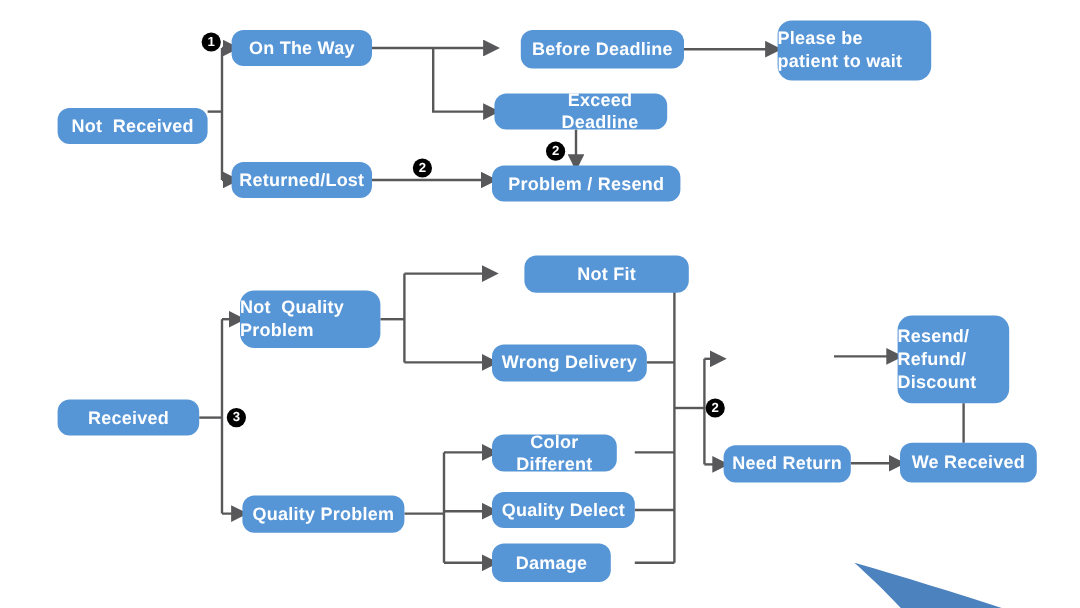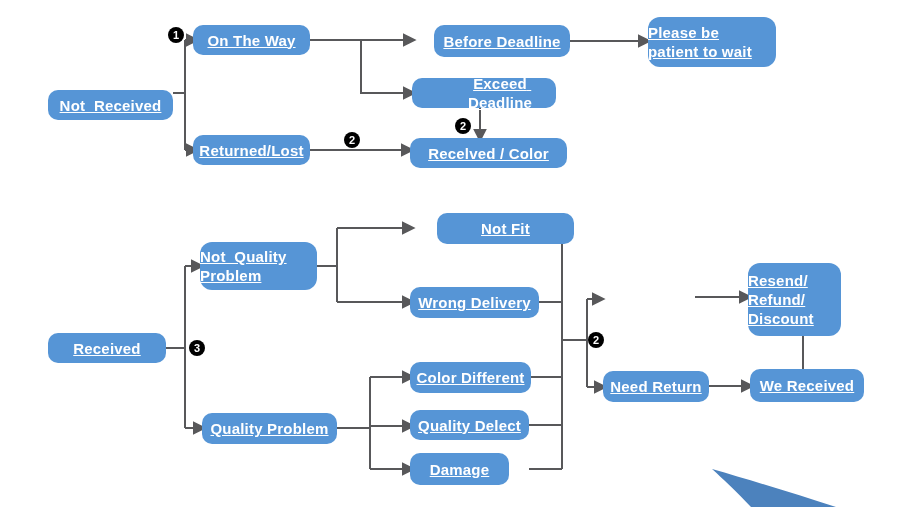--- a/index.html
+++ b/index.html
@@ -5,42 +5,42 @@
   html,body{margin:0;padding:0;background:#fff;}
   #stage{
     position:relative;width:900px;height:507px;background:#ffffff;
     overflow:hidden;font-family:"Liberation Sans","DejaVu Sans",sans-serif;
   }
   #wires{position:absolute;left:0;top:0;width:900px;height:507px;}
   .node{
     position:absolute;background:#5695d6;color:#fff;border-radius:10px;
     display:flex;align-items:center;justify-content:center;text-align:center;
     font-size:15px;font-weight:700;line-height:19px;white-space:pre-wrap;
-    box-sizing:border-box;letter-spacing:.2px;text-decoration:underline;
+    box-sizing:border-box;letter-spacing:.2px;
   }
   .node.left{justify-content:flex-start;text-align:left;padding-left:0;padding-right:4px;}
   .node.big{border-radius:12px;}
   .marker{
     position:absolute;width:16px;height:16px;border-radius:50%;background:#000;
     color:#fff;font-size:11px;font-weight:700;line-height:16px;text-align:center;
   }
   
   #n-not-received{left:48px;top:78px;width:125px;height:30px;margin-top:12px;}
   #n-on-the-way{left:193px;top:25px;width:117px;height:30px;}
   #n-returned-lost{left:193px;top:135px;width:117px;height:30px;}
   #n-before-deadline{left:412px;top:25px;width:136px;height:32px;margin-left:22px;}
   #n-exceed-deadline{left:412px;top:78px;width:144px;height:30px;padding-left:32px;}
   #n-please-wait{left:648px;top:17px;width:128px;height:50px;}
   #n-received-resend{left:410px;top:138px;width:157px;height:30px;}
   #n-received{left:48px;top:333px;width:118px;height:30px;}
   #n-not-quality-problem{left:200px;top:242px;width:117px;height:48px;}
   #n-quality-problem{left:202px;top:413px;width:135px;height:31px;}
   #n-not-fit{left:410px;top:213px;width:137px;height:31px;margin-left:27px;}
   #n-wrong-delivery{left:410px;top:287px;width:129px;height:31px;}
-  #n-color-different{left:410px;top:362px;width:121px;height:31px;}
+  #n-color-different{left:410px;top:362px;width:104px;height:31px;}
   #n-quality-delect{left:410px;top:410px;width:119px;height:30px;}
   #n-damage{left:410px;top:453px;width:99px;height:32px;}
   #n-no-need-return{left:601px;top:268px;width:94px;height:59px;}
   #n-need-return{left:603px;top:371px;width:106px;height:31px;}
   #n-resend-refund-discount{left:748px;top:263px;width:93px;height:73px;}
   #n-we-received{left:750px;top:369px;width:114px;height:33px;}
   
   #m1{left:168px;top:27px;}
   #m2{left:344px;top:132px;}
   #m3{left:455px;top:118px;}
@@ -111,21 +111,21 @@
     <path d="M712,469 C750,480 796,494 836,507 L751,507 C737,492 722,478 712,469 Z" fill="#4c82bd" stroke="none"></path>
   </svg>
 
   <div class="node" id="n-not-received">Not  Received</div>
   <div class="node" id="n-on-the-way">On The Way</div>
   <div class="node" id="n-returned-lost">Returned/Lost</div>
   <div class="node" id="n-before-deadline">Before Deadline</div>
   <div class="node" id="n-exceed-deadline">Exceed Deadline</div>
   <div class="node left big" id="n-please-wait">Please be
 patient to wait</div>
-  <div class="node" id="n-received-resend">Recelved / Color</div>
+  <div class="node" id="n-received-resend">Problem / Resend</div>
   <div class="node" id="n-received">Received</div>
   <div class="node left big" id="n-not-quality-problem">Not  Quality
 Problem</div>
   <div class="node" id="n-quality-problem">Quality Problem</div>
   <div class="node" id="n-not-fit">Not Fit</div>
   <div class="node" id="n-wrong-delivery">Wrong Delivery</div>
   <div class="node" id="n-color-different">Color Different</div>
   <div class="node" id="n-quality-delect">Quality Delect</div>
   <div class="node" id="n-damage">Damage</div>
   <div class="node" id="n-need-return">Need Return</div>

